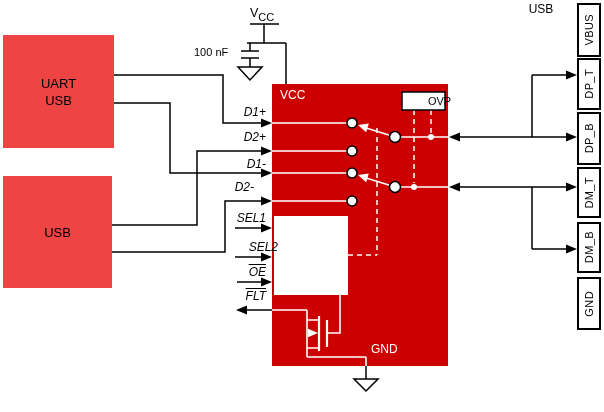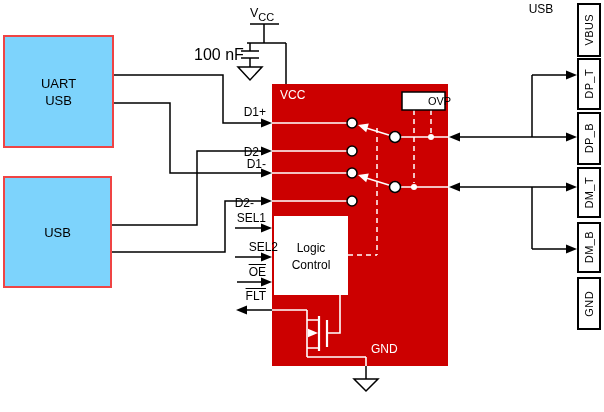--- a/index.html
+++ b/index.html
@@ -1,37 +1,37 @@
 <!DOCTYPE html>
 <html><head>
 <meta charset="utf-8">
 <style>
   html,body{margin:0;padding:0;background:#fff;}
   .canvas{position:relative;width:604px;height:412px;background:#fff;overflow:hidden;
           font-family:"Liberation Sans",sans-serif;color:#000;}
   svg.layer{position:absolute;left:0;top:0;}
   .lbl{position:absolute;font-size:12px;line-height:14px;white-space:nowrap;}
-  .pin-lbl{width:40px;text-align:right;}
+  .pin-lbl{width:40px;text-align:right;font-style:italic;}
   .ovl{text-decoration:overline;}
   .white-lbl{color:#fff;}
-  .extbox{position:absolute;box-sizing:border-box;border:2px solid #ef4444;background:#7dd3fc;
+  .extbox{position:absolute;box-sizing:border-box;border:2px solid #ef4444;background:#ef4444;
           display:flex;flex-direction:column;align-items:center;justify-content:center;
           font-size:13px;line-height:17px;}
   .cell{position:absolute;left:577px;width:24px;box-sizing:border-box;border:2px solid #000;
         background:#fff;display:flex;align-items:center;justify-content:center;}
   .cell span{writing-mode:vertical-rl;transform:rotate(180deg);font-size:11px;letter-spacing:.4px;}
   .ovp-lbl{position:absolute;left:402px;top:92px;width:43px;height:18px;line-height:18px;
            text-align:center;font-size:11px;padding-left:16px;}
   .logic-lbl{position:absolute;left:274px;top:240px;width:74px;text-align:center;
              font-size:12px;line-height:17px;}
   .conn-title{position:absolute;left:505px;top:2px;width:72px;text-align:center;
               font-size:12px;line-height:14px;}
   .vcc-sym{position:absolute;left:250px;top:6px;font-size:12.5px;}
   .vcc-sym sub{font-size:11px;}
-  .cap-lbl{position:absolute;left:194px;top:46px;font-size:16px;}
+  .cap-lbl{position:absolute;left:194px;top:46px;font-size:11px;}
   .copyright{position:absolute;right:1px;top:396px;font-size:11.3px;}
 </style>
 </head>
 <body>
 
 <div class="canvas">
 
   <svg class="layer" width="604" height="412" viewBox="0 0 604 412">
 
     <g stroke="#000" stroke-width="1.5" fill="none">
@@ -113,35 +113,31 @@
     <div>USB</div>
   </div>
   <div class="extbox" style="left:3px;top:176px;width:109px;height:112px;">
     <div>USB</div>
   </div>
 
   <div class="vcc-sym"><span>V</span><sub>CC</sub></div>
   <div class="cap-lbl">100 nF</div>
 
   <div class="lbl pin-lbl" style="left:226px;top:105px;">D1+</div>
-  <div class="lbl pin-lbl" style="left:226px;top:145px;">D2+</div>
+  <div class="lbl pin-lbl" style="left:226px;top:130px;">D2+</div>
   <div class="lbl pin-lbl" style="left:226px;top:157px;">D1-</div>
-  <div class="lbl pin-lbl" style="left:214px;top:196px;">D2-</div>
+  <div class="lbl pin-lbl" style="left:214px;top:180px;">D2-</div>
   <div class="lbl pin-lbl" style="left:226px;top:211px;">SEL1</div>
   <div class="lbl pin-lbl" style="left:226px;top:240px;margin-left:12px;">SEL2</div>
   <div class="lbl pin-lbl ovl" style="left:226px;top:265px;">OE</div>
   <div class="lbl pin-lbl ovl" style="left:226px;top:289px;">FLT</div>
 
   <div class="lbl white-lbl" style="left:280px;top:88px;">VCC</div>
   <div class="lbl white-lbl" style="left:371px;top:342px;">GND</div>
   <div class="ovp-lbl">OVP</div>
-  <div class="logic-lbl">
-    <div>Logic</div>
-    <div>Control</div>
-  </div>
 
   <div class="conn-title">
     <div>USB</div>
   </div>
   <div class="cell" style="top:3px;height:54px;">
       <span>VBUS</span>
     </div>
   <div class="cell" style="top:58px;height:52px;">
       <span>DP_T</span>
     </div>

